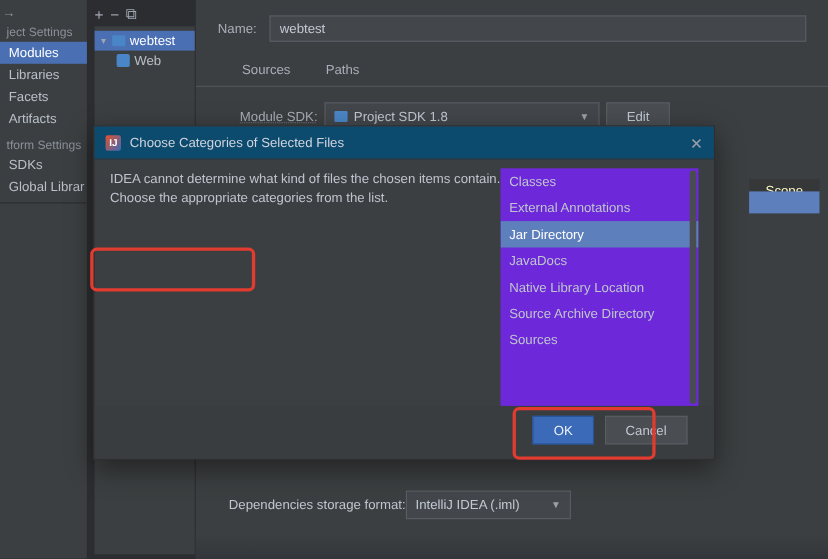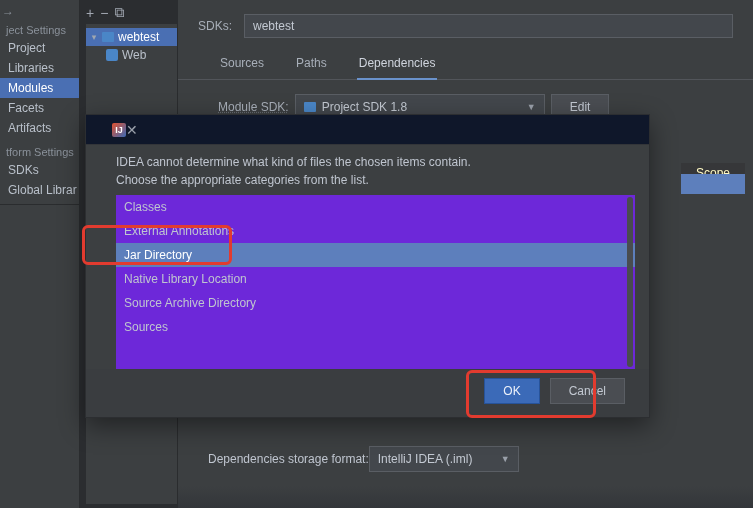--- a/index.html
+++ b/index.html
@@ -83,29 +83,29 @@
   }
 
   
   .dialog {
     position:absolute; left:85px; top:114px; width:565px; height:304px;
     background:#3c3f41; border:1px solid #2c2e31;
     box-shadow:0 8px 24px rgba(0,0,0,.45);
     display:flex; flex-direction:column;
   }
   .dialog-titlebar {
-    height:30px; display:flex; align-items:center; 
-    padding:0 26px; background:#0f172a; border-bottom:1px solid #333539;
+    height:30px; display:flex; align-items:center; justify-content:space-between;
+    padding:0 10px; background:#0c4a6e; border-bottom:1px solid #333539;
   }
   .dlg-title-left { display:flex; align-items:center; gap:8px; color:#cfd4dd; font-size:12px;}
   .close-x { color:#9aa0aa; font-size:14px; cursor:pointer;}
   .app-badge { width:14px; height:14px; display:inline-flex; align-items:center; justify-content:center;
                font-size:9px; font-weight:bold; color:#fff;
                background:linear-gradient(135deg,#e3522e,#3b6ab8); border-radius:2px;}
-  .dialog-body { padding:8px 14px 0 30px; display:flex; flex-direction:column; flex:1; }
+  .dialog-body { padding:8px 14px 0 14px; display:flex; flex-direction:row; flex:1; }
   .msg { color:#bfc5cf; line-height:1.5; padding-bottom:6px;}
   .list-wrap { position:relative; flex:1; border:none; }
   .list {
     position:absolute; inset:0; overflow:hidden; background:#6d28d9;
   }
   .list-item {
     height:24px; display:flex; align-items:center; padding:0 8px;
     color:#bfc5cf; font-size:12px; cursor:pointer;
   }
   .list-item.sel { background:#5d7fbc; color:#fff; }
@@ -120,23 +120,22 @@
 
   
   .red-box { position:absolute; border:3px solid #e23b2f; border-radius:6px; pointer-events:none;}
 </style>
 </head>
 <body>
 
 <div class="gutter">
   <div class="gutter-return" style="padding:0 6px 4px 2px; color:#8a919a;">→</div>
   <div class="head">ject Settings</div>
-  <div class="item">Project</div>
+  <div class="item sel">Modules</div>
   <div class="item">Libraries</div>
-  <div class="item sel">Modules</div>
   <div class="item">Facets</div>
   <div class="item">Artifacts</div>
   <div class="head" style="margin-top:6px;">tform Settings</div>
   <div class="item">SDKs</div>
   <div class="item">Global Librar</div>
   <div class="divider"></div>
 </div>
 
 <div class="topaction-row">
   <span>+</span>
@@ -151,27 +150,26 @@
     <span>webtest</span>
   </div>
   <div class="tree-row">
     <span class="sub-icon"></span>
     <span>Web</span>
   </div>
 </div>
 
 <div class="content">
   <div class="name-row">
-    <span class="name-label">SDKs:</span>
+    <span class="name-label">Name:</span>
     <input class="name-input" value="webtest" style="">
   </div>
   <div class="tabs">
     <div class="tab">Sources</div>
     <div class="tab">Paths</div>
-    <div class="tab active">Dependencies</div>
   </div>
   <div class="sdk-row">
     <span class="sdk-label">Module SDK:</span>
     <div class="combo">
       <span class="combo-left">
         <span class="folder-icon"></span>
         <span>Project SDK 1.8</span>
       </span>
       <span class="combo-caret">▼</span>
     </div>
@@ -188,33 +186,35 @@
       <span class="combo-caret">▼</span>
     </div>
   </div>
   <div class="content-bottom-shadow"></div>
 </div>
 
 <div class="dialog">
   <div class="dialog-titlebar">
     <div class="dlg-title-left">
       <span class="app-badge">IJ</span>
+      <span>Choose Categories of Selected Files</span>
     </div>
     <span class="close-x">✕</span>
   </div>
   <div class="dialog-body">
     <div class="msg">
       <div>IDEA cannot determine what kind of files the chosen items contain.</div>
       <div>Choose the appropriate categories from the list.</div>
     </div>
     <div class="list-wrap">
       <div class="list">
         <div class="list-item">Classes</div>
         <div class="list-item">External Annotations</div>
         <div class="list-item sel">Jar Directory</div>
+        <div class="list-item">JavaDocs</div>
         <div class="list-item">Native Library Location</div>
         <div class="list-item">Source Archive Directory</div>
         <div class="list-item">Sources</div>
       </div>
       <div class="list-scroll"></div>
     </div>
   </div>
   <div class="dialog-buttons">
     <button class="btn primary">OK</button>
     <button class="btn">Cancel</button>

